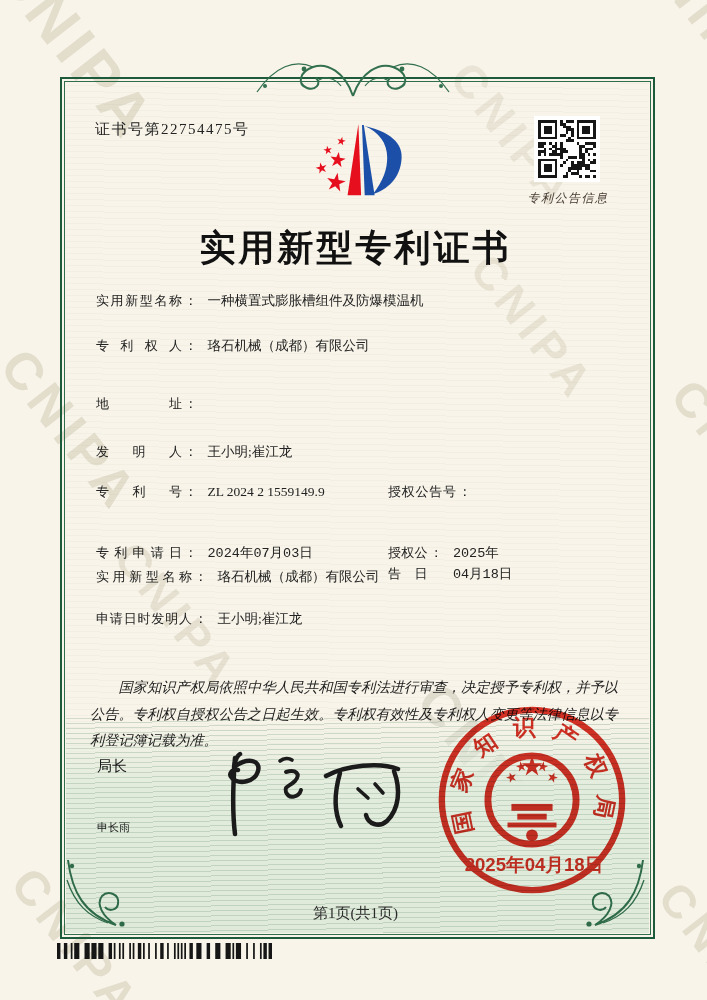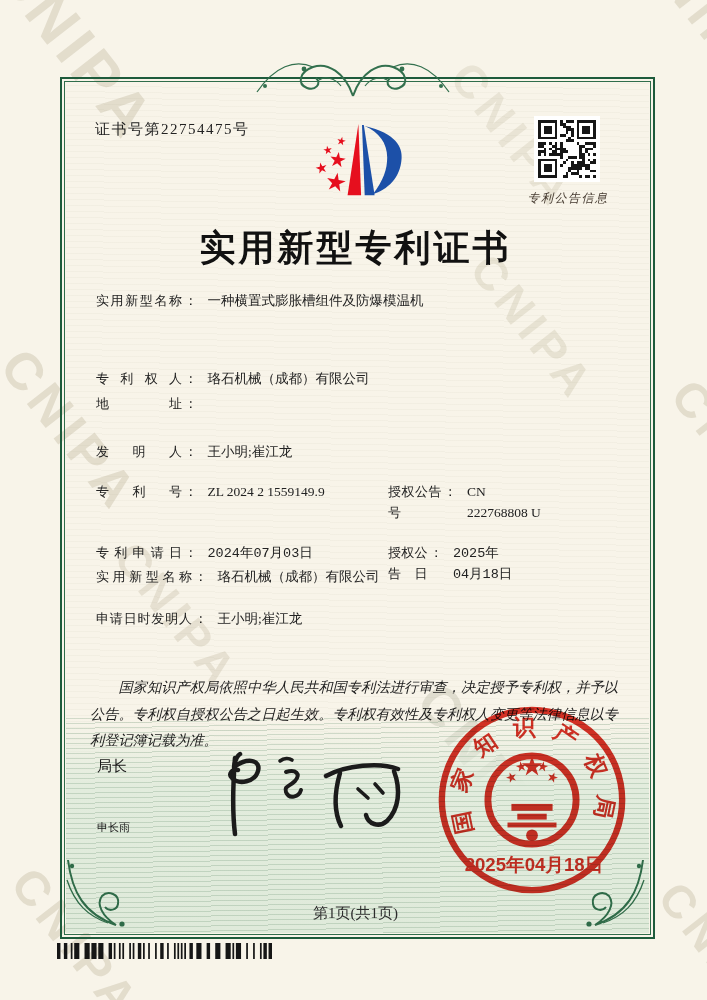--- a/index.html
+++ b/index.html
@@ -255,21 +255,21 @@
   </div>
   <div class="qr-caption">专利公告信息</div>
 
   <div class="title">实用新型专利证书</div>
 
   <div class="row" style="top:290px;">
     <span class="flabel">实用新型名称</span>
     <span class="colon">：</span>
     <span class="fvalue">一种横置式膨胀槽组件及防爆模温机</span>
   </div>
-  <div class="row" style="top:368px;justify-content:flex-end;">
+  <div class="row" style="top:335px;justify-content:flex-end;">
     <span class="flabel">专利权人</span>
     <span class="colon">：</span>
     <span class="fvalue">珞石机械（成都）有限公司</span>
   </div>
   <div class="row" style="top:393px;">
     <span class="flabel">地址</span>
     <span class="colon">：</span>
   </div>
   <div class="row" style="top:441px;">
     <span class="flabel">发明人</span>
@@ -277,21 +277,20 @@
     <span class="fvalue">王小明;崔江龙</span>
   </div>
 
   <div class="row" style="top:481px;">
     <span class="flabel">专利号</span>
     <span class="colon">：</span>
     <span class="fvalue">ZL 2024 2 1559149.9</span>
     <span class="col2">
       <span class="flabel">授权公告号</span>
       <span class="colon">：</span>
-      <span class="fvalue">CN 222768808 U</span>
     </span>
   </div>
   <div class="row" style="top:543px;font-family:Liberation Mono, monospace;">
     <span class="flabel">专利申请日</span>
     <span class="colon">：</span>
     <span class="fvalue">2024年07月03日</span>
     <span class="col2">
       <span class="flabel">授权公告日</span>
       <span class="colon">：</span>
       <span class="fvalue">2025年04月18日</span>

